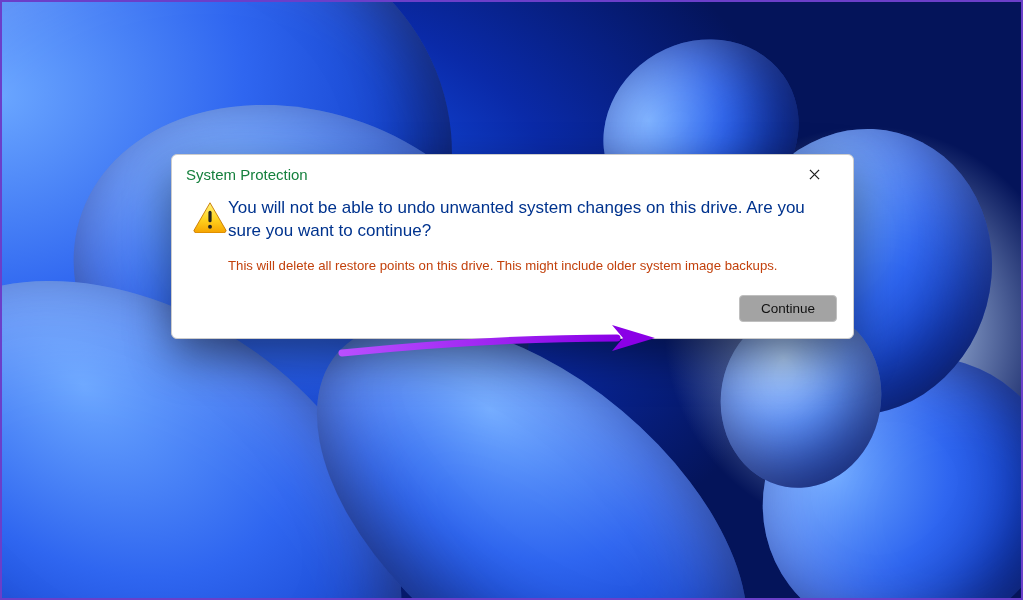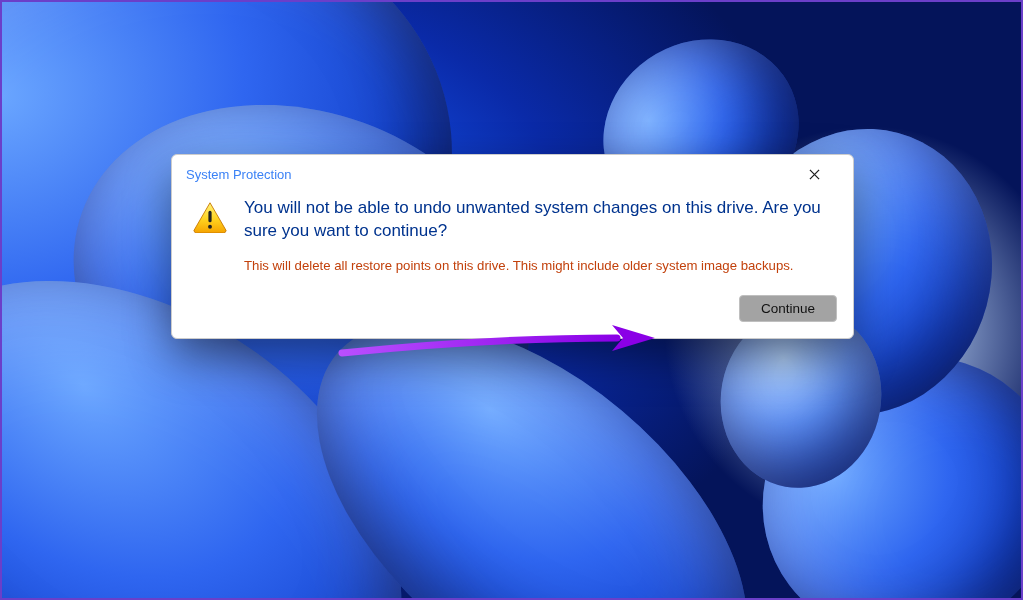--- a/index.html
+++ b/index.html
@@ -37,32 +37,32 @@
     width: 683px;
     background: #fff;
     border: 1px solid #ccc;
     border-radius: 6px;
     box-shadow: 0 18px 45px rgba(0,0,0,0.45);
     overflow: hidden;
   }
   .titlebar {
     display: flex; align-items: center; justify-content: space-between;
     padding: 8px 28px 8px 14px;
-    font-size: 13px;
-    color: #3b82f6;
+    font-size: 15px;
+    color: #15803d;
   }
   .close-btn {
     width: 22px; height: 22px;
     display:flex; align-items:center; justify-content:center;
     color:#222; border-radius:3px; cursor:pointer;
   }
   .close-btn svg { width:11px; height:11px; display:block; }
 
   .body {
-    display:flex; gap:16px;
+    display:flex; gap:0;
     padding: 4px 22px 6px 20px;
     align-items:flex-start;
   }
   .warn-icon { flex:0 0 auto; margin-top:4px; }
   .warn-icon svg { width:36px; height:32px; display:block; }
 
   .textcol { flex:1; }
   .heading {
     font-size: 17px;
     color: #00338e;

